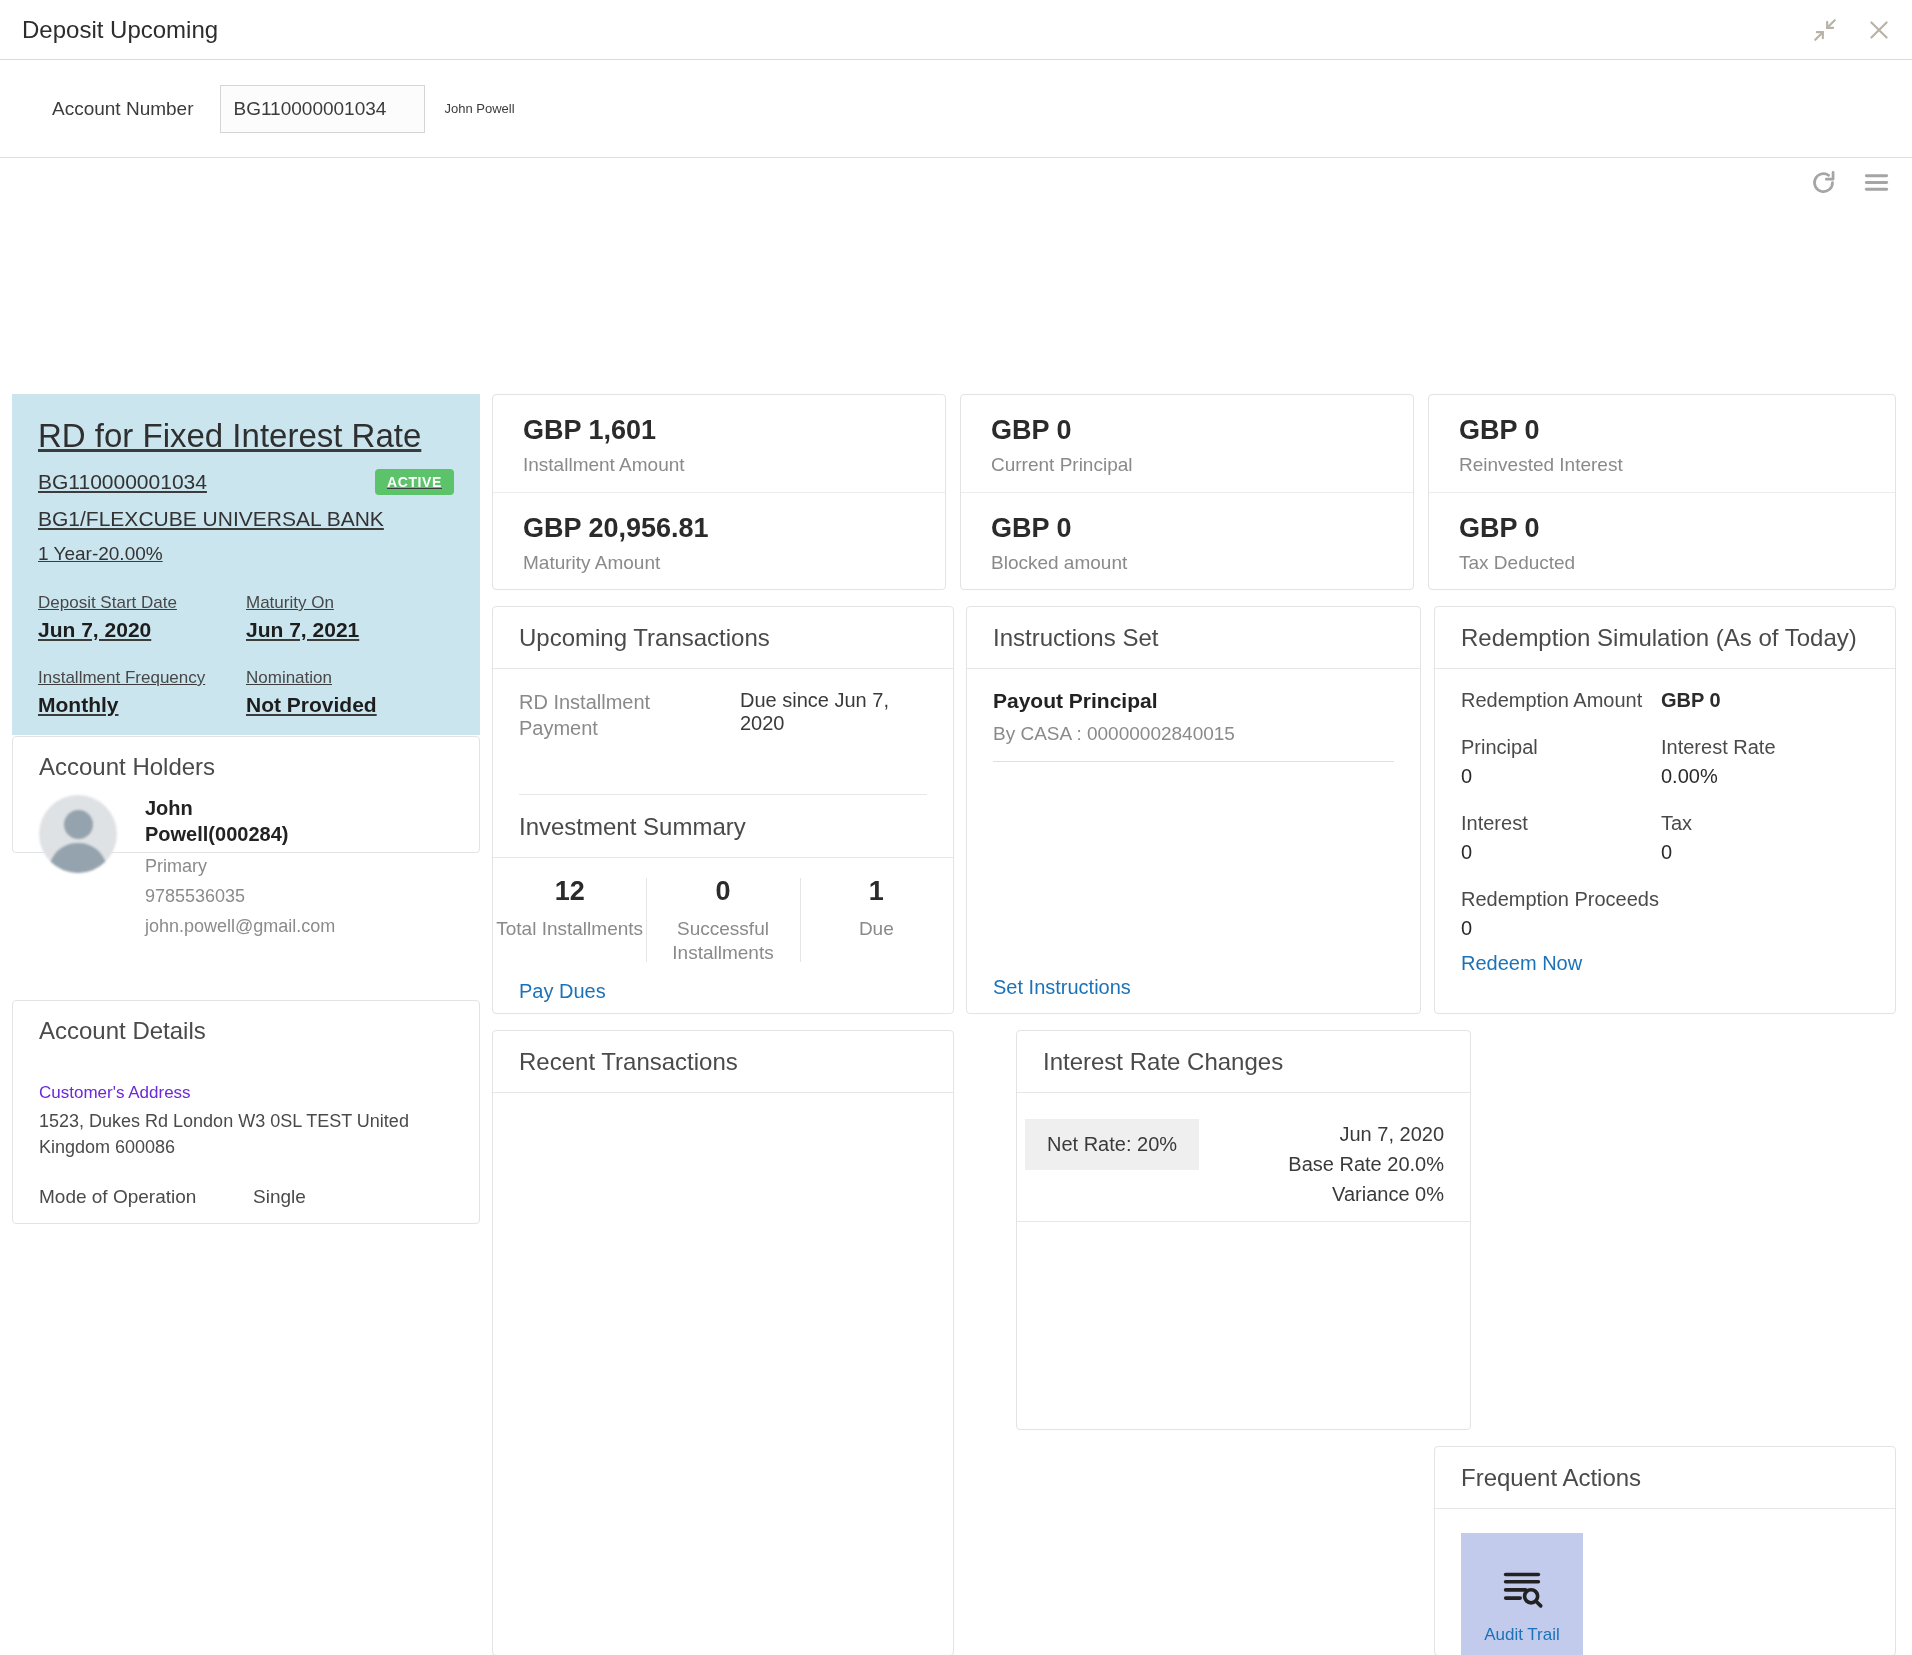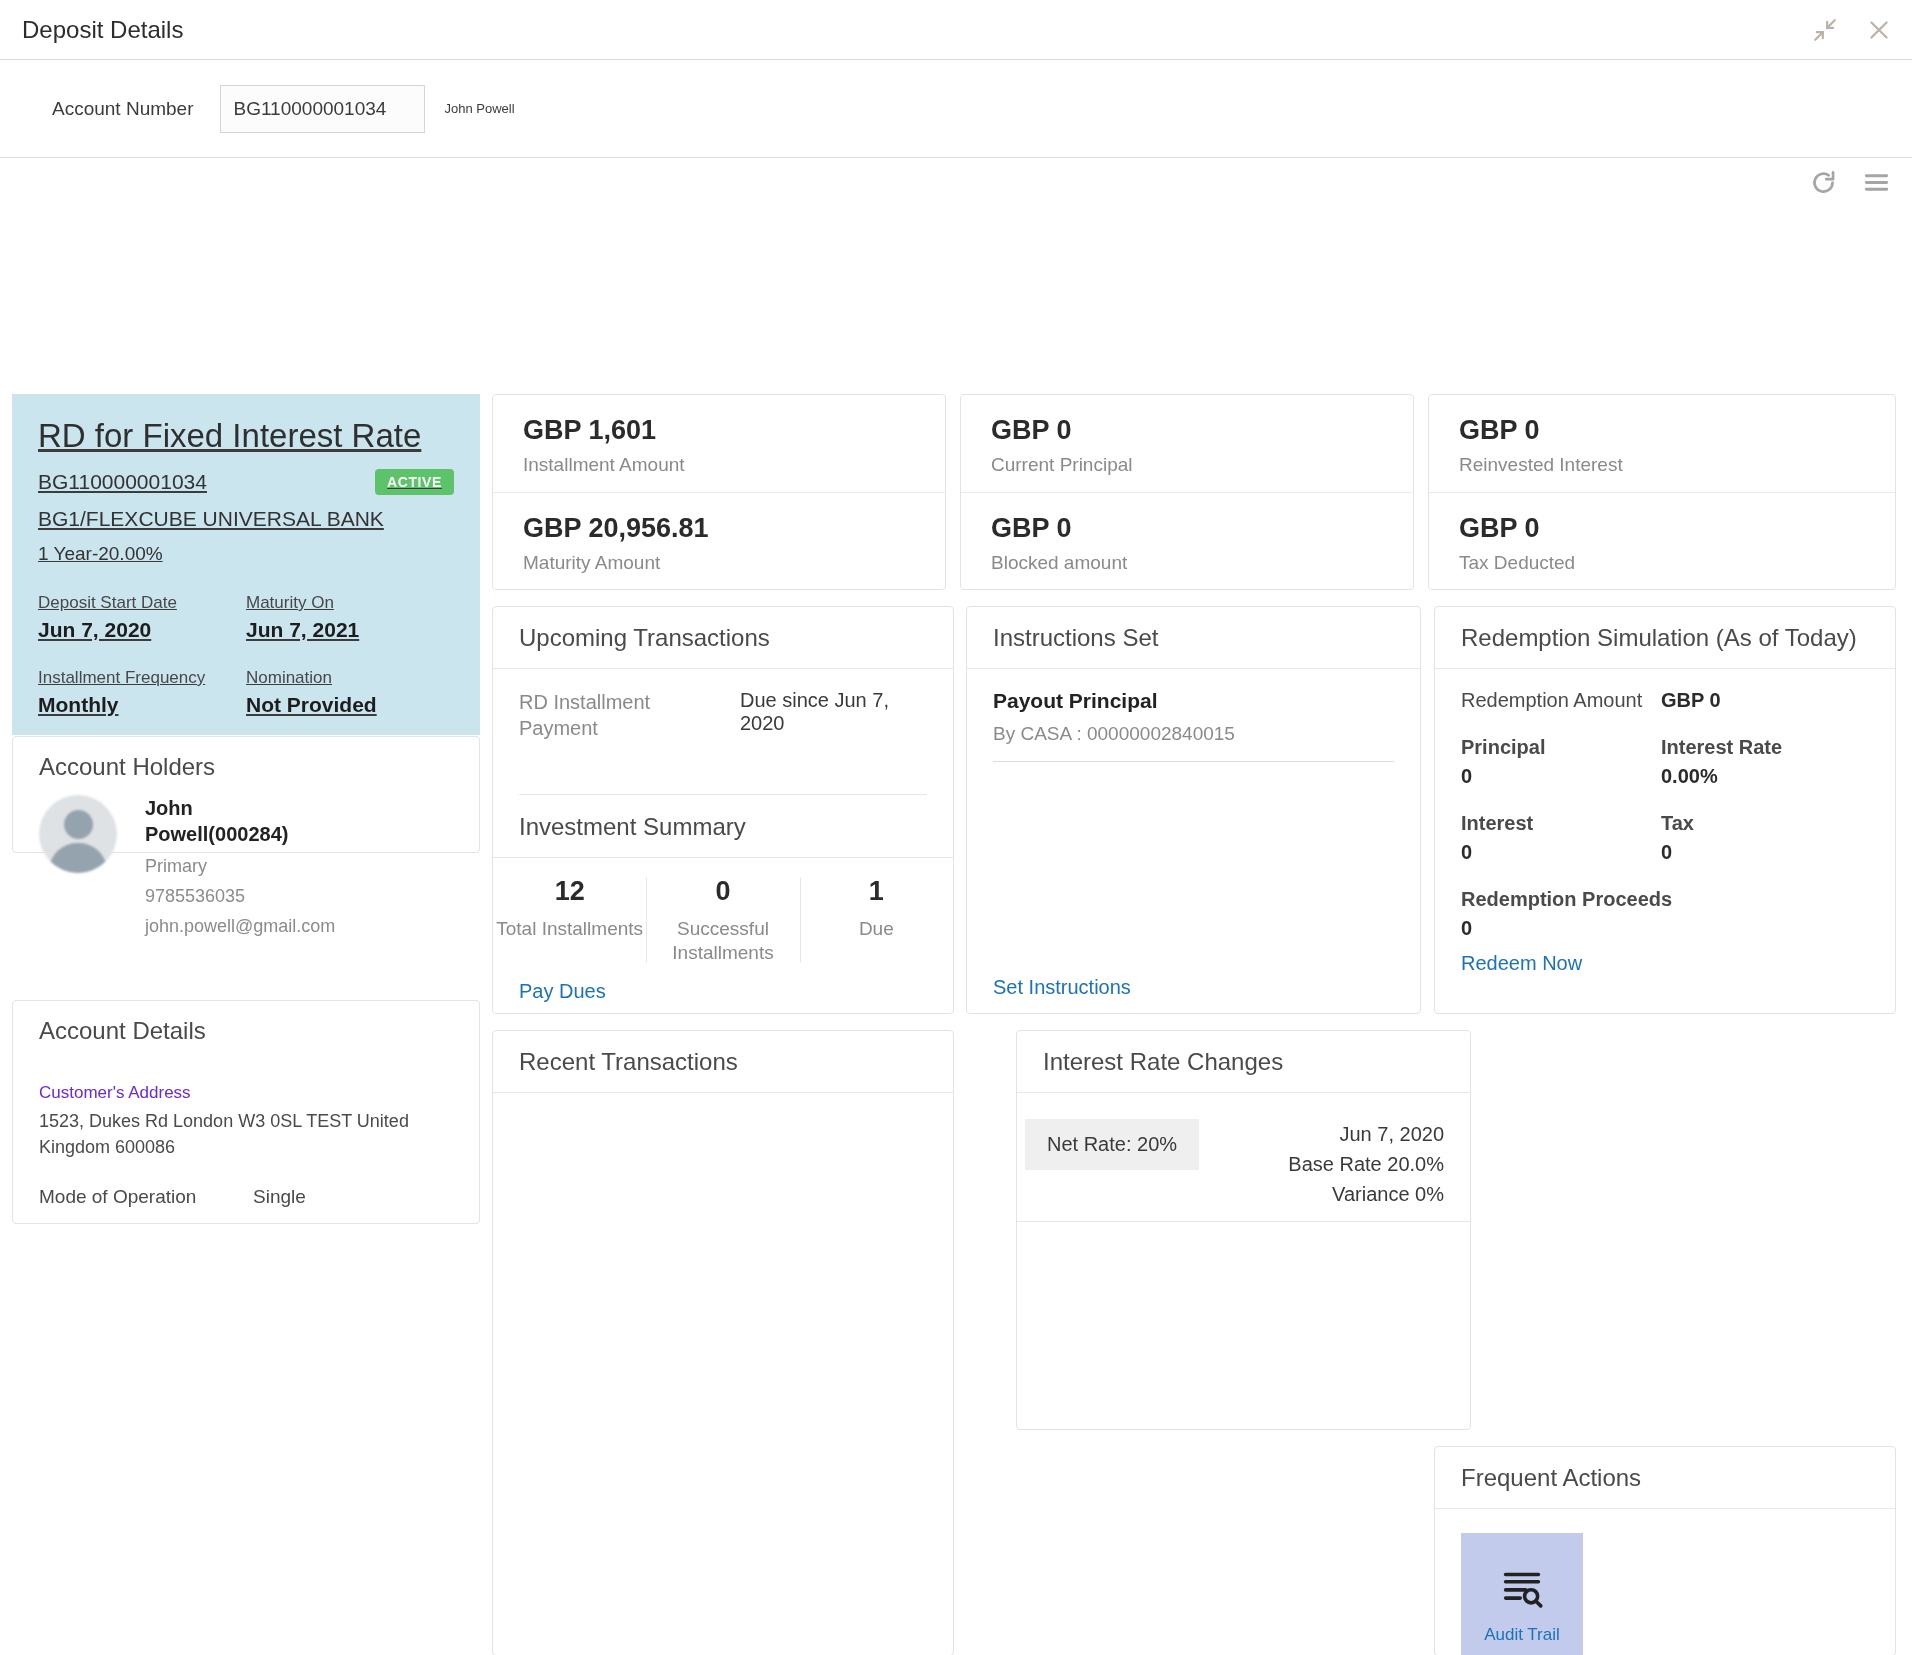--- a/index.html
+++ b/index.html
@@ -172,21 +172,21 @@
   .ins-name { font-size: 21px; font-weight: bold; color: #222; }
   .ins-sub { font-size: 19px; color: #8a8a8a; margin-top: 10px; }
   .ins-sep { height: 1px; background: #dedfe1; margin-top: 16px; }
 
   
   .redemption { left: 1434px; top: 400px; width: 462px; height: 408px; }
   .red-body { padding: 18px 26px 0 26px; }
   .red-line { display: flex; margin-top: 2px; }
   .red-k { font-size: 20px; color: #4a4a4a; width: 200px; }
   .red-strong { font-size: 20px; color: #2b2b2b; font-weight: bold; }
-  .red-pair { display: flex; margin-top: 24px; font-weight: bold; }
+  .red-pair { display: flex; margin-top: 24px; }
   .red-half { width: 200px; }
   .red-lab { font-size: 20px; color: #4a4a4a; }
   .red-val { font-size: 20px; color: #2b2b2b; margin-top: 6px; }
 
   
   .recent { left: 492px; top: 824px; width: 462px; height: 626px; }
 
   
   .irc { left: 1016px; top: 824px; width: 455px; height: 400px; }
   .irc-body { display: flex; justify-content: space-between; align-items: flex-start; padding: 26px 26px 0 8px; }
@@ -211,21 +211,21 @@
     align-items: center; justify-content: center;
     cursor: pointer;
   }
   .action-ico { width: 44px; height: 40px; color: #222; }
   .action-lab { font-size: 17px; color: #1b72b8; margin-top: 12px; }
 </style>
 </head>
 <body>
 
 <div class="titlebar">
-  <span class="titlebar-title">Deposit Details</span>
+  <span class="titlebar-title">Deposit Upcoming</span>
   <div class="titlebar-actions">
     <span>
       <svg class="win-ico" viewBox="0 0 24 24" fill="none" stroke="currentColor" stroke-width="2" stroke-linecap="round">
         <path d="M21 3 L14 10"></path>
           <path d="M14 4.5 L14 10 L19.5 10"></path>
         <path d="M3 21 L10 14"></path>
           <path d="M10 19.5 L10 14 L4.5 14"></path>
       </svg>
     </span>
     <span>

